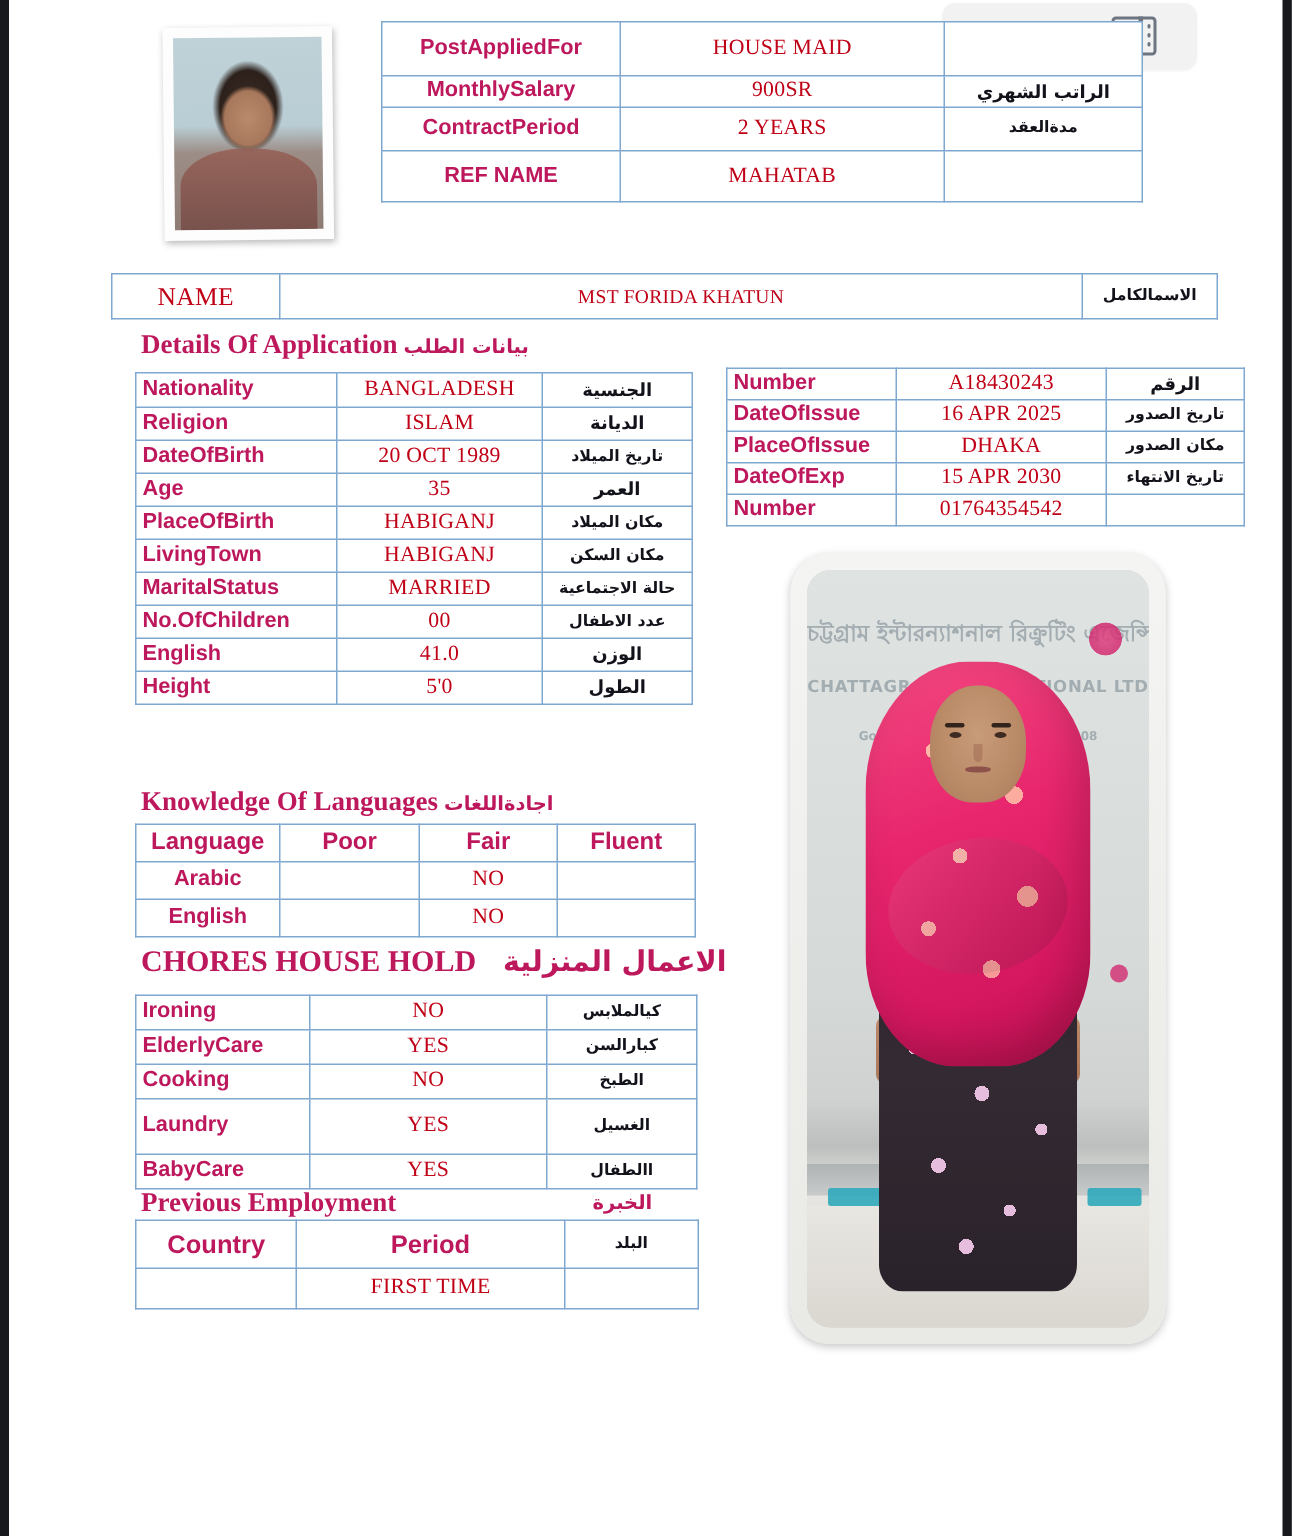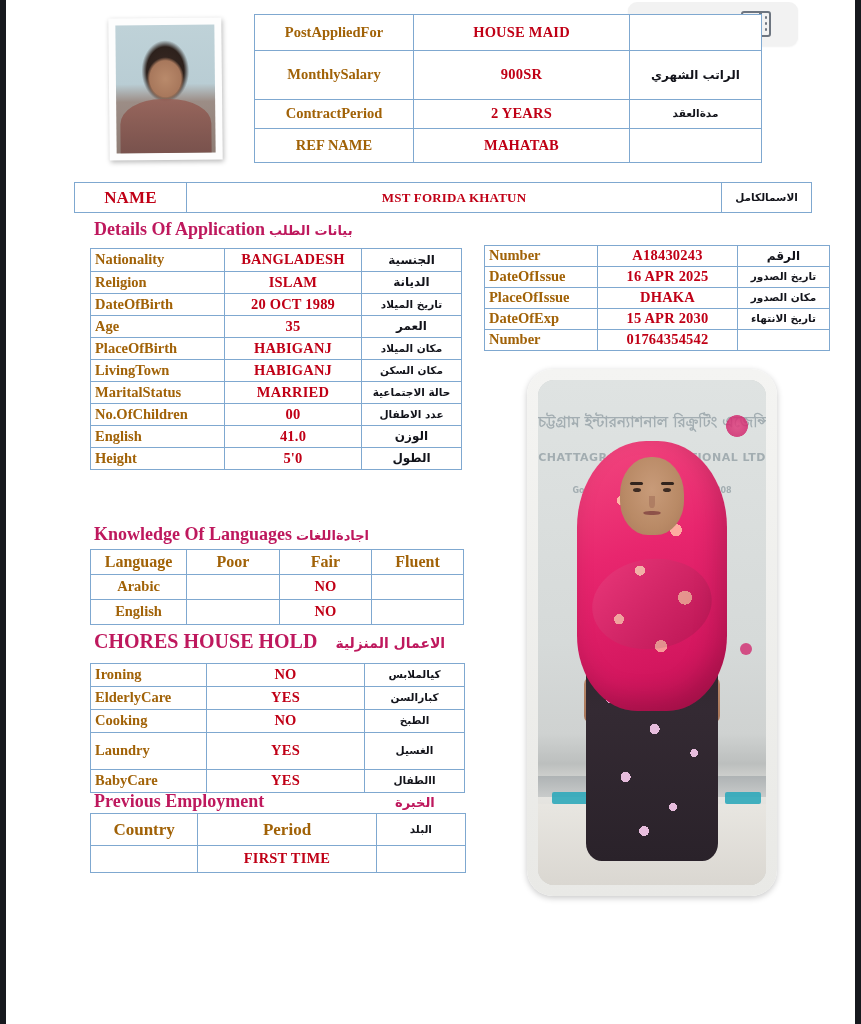--- a/index.html
+++ b/index.html
@@ -43,33 +43,33 @@
     table-layout: fixed;
     background: #fff;
   }
   .tbl td, .tbl th {
     border: 1px solid #7fa8d0;
     padding: 0 4px;
     vertical-align: middle;
     line-height: 1.05;
   }
   .lbl {
-    font-family: Liberation Serif, serif;
+    font-family: Liberation Sans, sans-serif;
     font-weight: bold;
-    color: #a16207;
+    color: #be185d;
     font-size: 14.5px;
     text-align: center;
   }
   .lbl-left {
     text-align: left;
     padding-left: 10px;
   }
   .val {
     font-family: "Liberation Serif", serif;
-    font-weight: bold;
+    font-weight: normal;
     color: #c00016;
     font-size: 14.5px;
     text-align: center;
     letter-spacing: .2px;
   }
   .val-sm { font-size: 11px; }
   .ar {
     font-family: "DejaVu Sans", sans-serif;
     font-weight: bold;
     color: #12131a;
@@ -294,21 +294,21 @@
     white-space: nowrap;
   }
   .sec-head .en { font-size: 18px; }
   .sec-head .ar-h {
     font-family: "DejaVu Sans", sans-serif;
     font-size: 13px;
     direction: rtl;
   }
   .sec-head .ar-big {
     font-family: "DejaVu Sans", sans-serif;
-    font-size: 14px;
+    font-size: 19px;
     direction: rtl;
   }
 </style>
 </head>
 <body>
 
 <div class="edge-bar-left"></div>
 <div class="edge-bar-right"></div>
 
 <div class="page">
@@ -327,21 +327,21 @@
         <col style="width:159px">
         <col style="width:216px">
         <col style="width:132px">
       </colgroup>
     <tbody>
       <tr style="height:36px">
         <td class="lbl">PostAppliedFor</td>
         <td class="val">HOUSE MAID</td>
         <td class="ar"></td>
       </tr>
-      <tr style="height:49px">
+      <tr style="height:21px">
         <td class="lbl">MonthlySalary</td>
         <td class="val">900SR</td>
         <td class="ar">الراتب الشهري</td>
       </tr>
       <tr style="height:29px">
         <td class="lbl">ContractPeriod</td>
         <td class="val">2 YEARS</td>
         <td class="ar ar-sm">مدةالعقد</td>
       </tr>
       <tr style="height:34px">

